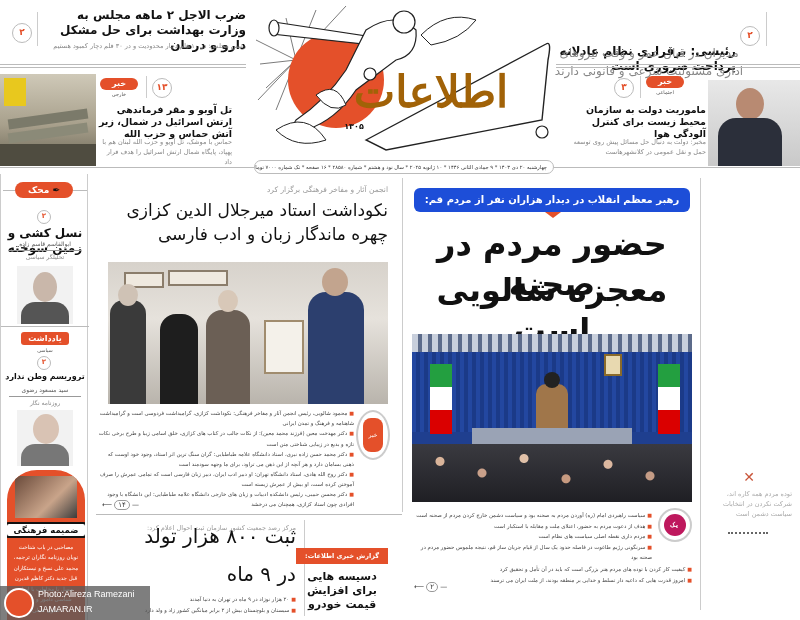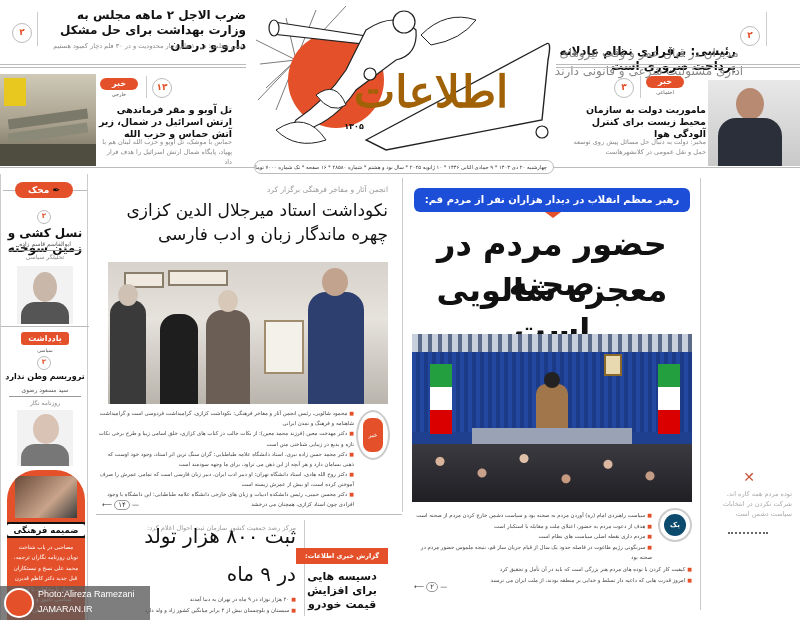--- a/index.html
+++ b/index.html
@@ -183,21 +183,21 @@
     <div class="abs" style="left:0;top:18px;width:280px;height:80px;background:repeating-linear-gradient(90deg,#2347a0 0 4px,#1b3a88 4px 8px);"></div>
     <div class="abs" style="left:192px;top:20px;width:18px;height:22px;background:#e8d9b0;border:2px solid #8a6a2a;"></div>
     <div class="abs" style="left:18px;top:30px;width:22px;height:70px;background:linear-gradient(180deg,#239f40 0 33%,#fff 33% 66%,#da0000 66% 100%);"></div>
     <div class="abs" style="left:246px;top:30px;width:22px;height:70px;background:linear-gradient(180deg,#239f40 0 33%,#fff 33% 66%,#da0000 66% 100%);"></div>
     <div class="abs" style="left:124px;top:50px;width:32px;height:72px;background:#a0764a;border-radius:10px 10px 0 0;"></div>
     <div class="abs" style="left:132px;top:38px;width:16px;height:16px;border-radius:50%;background:#222;"></div>
     <div class="abs" style="left:60px;top:94px;width:160px;height:22px;background:#9aa3b5;"></div>
     <div class="abs" style="left:0;top:110px;width:280px;height:58px;background:radial-gradient(circle at 10% 30%,#d9b49a 0 4px,transparent 5px),radial-gradient(circle at 25% 50%,#c9a08a 0 4px,transparent 5px),radial-gradient(circle at 40% 25%,#e0c0a8 0 4px,transparent 5px),radial-gradient(circle at 55% 60%,#c79a80 0 4px,transparent 5px),radial-gradient(circle at 70% 35%,#dcb8a0 0 4px,transparent 5px),radial-gradient(circle at 85% 55%,#c49b85 0 4px,transparent 5px),linear-gradient(180deg,#3a3a40,#1f1f24);"></div>
   </div>
   <div class="abs" style="left:250px;top:330px;width:34px;height:34px;border-radius:50%;border:2px solid #ccc;background:#fff;">
-    <div style="margin:4px;width:22px;height:22px;border-radius:50%;background:#0c4a6e;color:#fff;font-size:7px;font-weight:bold;text-align:center;line-height:22px;">یک</div>
+    <div style="margin:4px;width:22px;height:22px;border-radius:50%;background:#be185d;color:#fff;font-size:7px;font-weight:bold;text-align:center;line-height:22px;font-family:Liberation Mono, monospace;">یک</div>
   </div>
   <div class="abs" style="left:4px;top:332px;width:240px;font-size:5.4px;line-height:1.9;color:#444;text-align:right;">
     <div class="bullet">سیاست راهبردی امام (ره) آوردن مردم به صحنه بود و سیاست دشمن خارج کردن مردم از صحنه است</div>
     <div class="bullet">هدف از دعوت مردم به حضور، اعتلای ملت و مقابله با استکبار است</div>
     <div class="bullet">مردم داری نقطه اصلی سیاست های نظام است</div>
     <div class="bullet">سرنگونی رژیم طاغوت در فاصله حدود یک سال از قیام جریان ساز قم، نتیجه ملموس حضور مردم در صحنه بود</div>
   </div>
   <div class="abs" style="left:4px;top:386px;width:280px;font-size:5.4px;line-height:1.9;color:#444;text-align:right;">
     <div class="bullet">کیفیت کار کردن با توده های مردم هنر بزرگی است که باید در آن تأمل و تحقیق کرد</div>
     <div class="bullet">امروز قدرت هایی که داعیه دار تسلط و خدایی بر منطقه بودند، از ملت ایران می ترسند</div>

